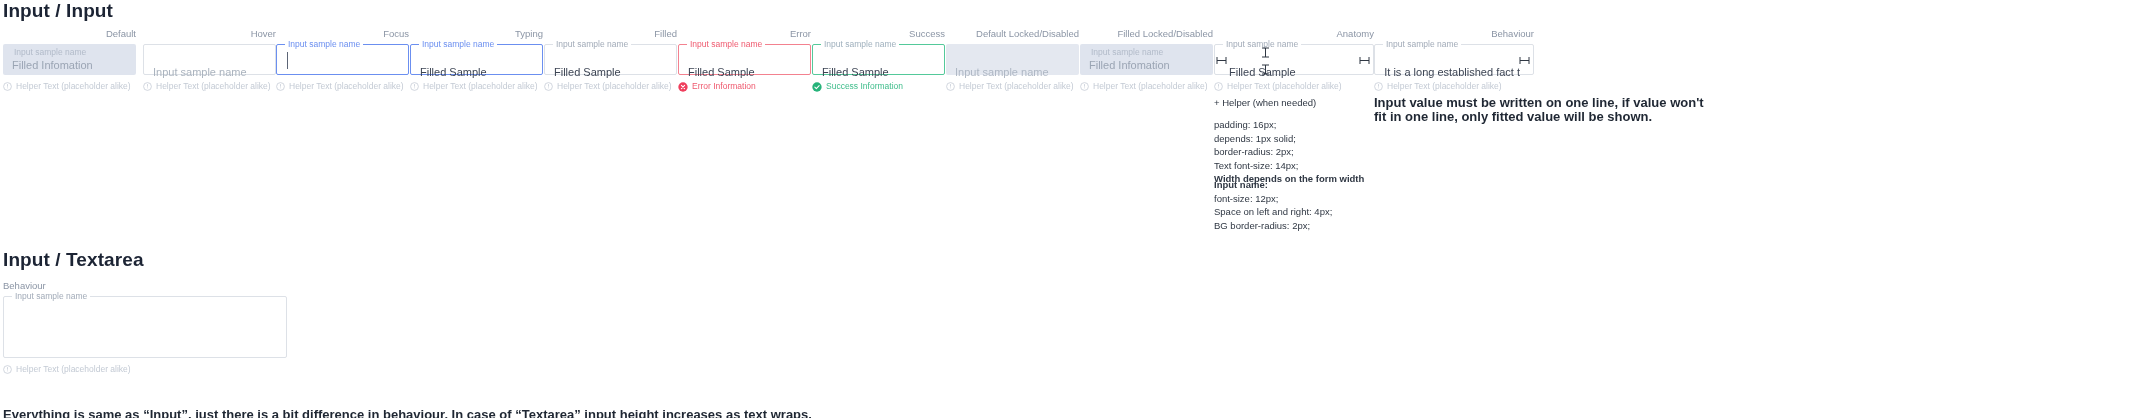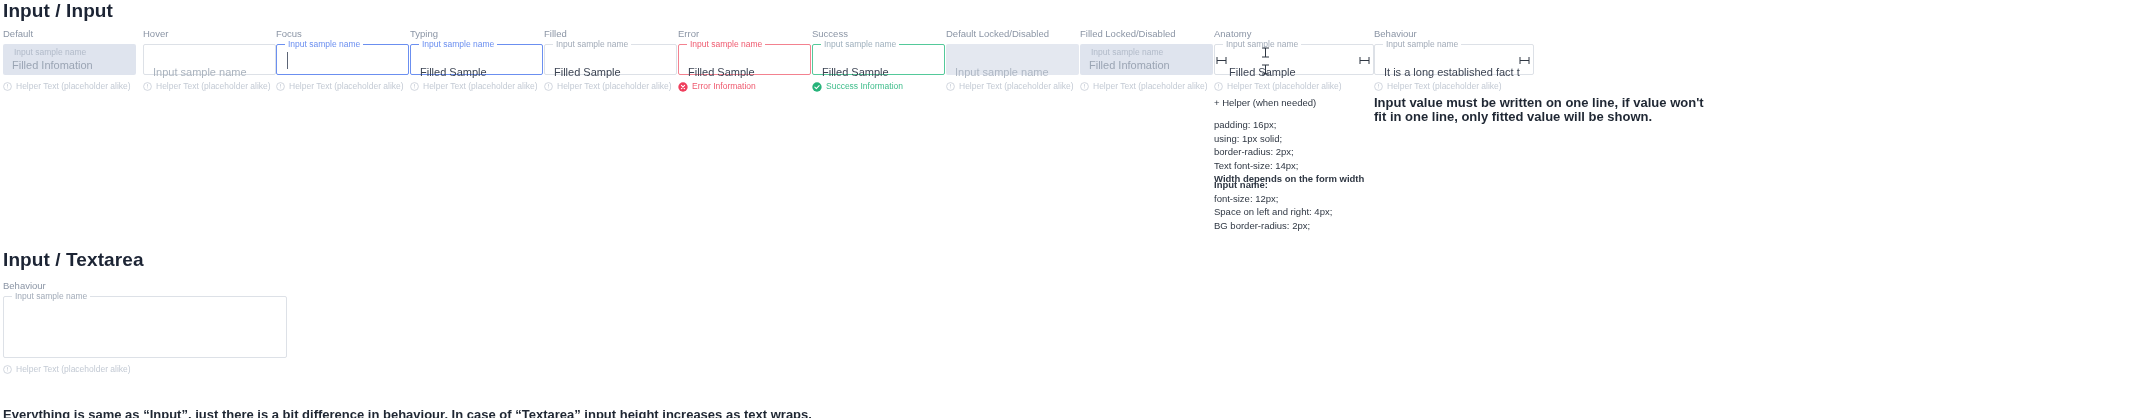--- a/index.html
+++ b/index.html
@@ -22,20 +22,21 @@
     white-space: nowrap;
   }
   #title-input    { left: 3px;  top: 0px; }
   #title-textarea { left: 3px;  top: 249px; }
 
   
   .col {
     position: absolute;
     top: 28px;
     width: 133px;
+    text-align: right;
   }
   .col.wide { width: 160px; }
 
   .col-label {
     font-size: 9.5px;
     color: #8b95a5;
     margin-bottom: 4px;
     white-space: nowrap;
     line-height: 12px;
   }
@@ -360,21 +361,21 @@
         <rect x="5.5" y="7.3" width="1" height="1.1" fill="#c3cad4"></rect>
       </svg>
       <span>Helper Text (placeholder alike)</span>
     </div>
   </div>
 
   <div class="spec" style="left:1214px; top:96px;">+ Helper (when needed)</div>
 
   <div class="spec" style="left:1214px; top:118px;">
     <span class="plus">padding: 16px;</span>
-    <span class="plus">using: 1px solid;</span>
+    <span class="plus">depends: 1px solid;</span>
     <span class="plus">border-radius: 2px;</span>
     <span class="plus">Text font-size: 14px;</span>
     <span class="plus b">Width depends on the form width</span>
   </div>
 
   <div class="spec" style="left:1214px; top:178px;">
     <span class="plus b">Input name:</span>
     <span class="plus">font-size: 12px;</span>
     <span class="plus">Space on left and right: 4px;</span>
     <span class="plus">BG border-radius: 2px;</span>

